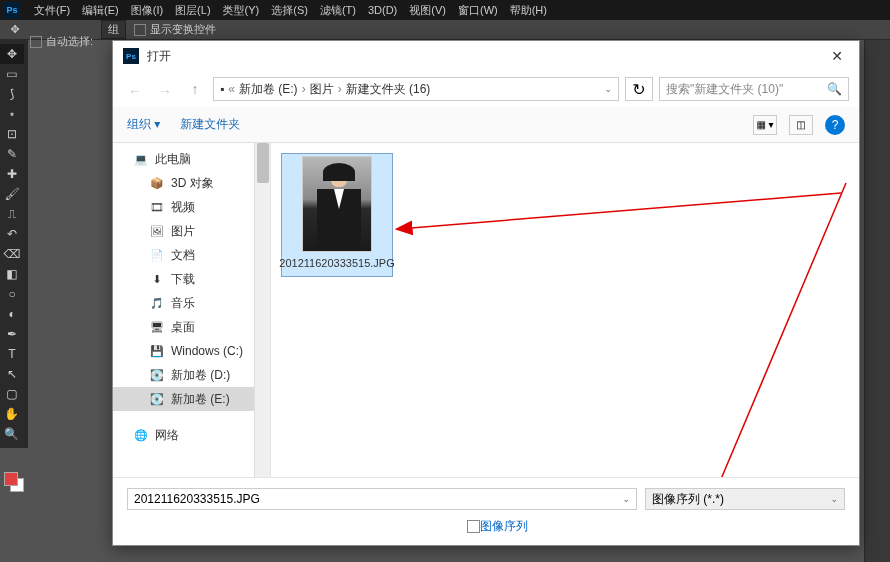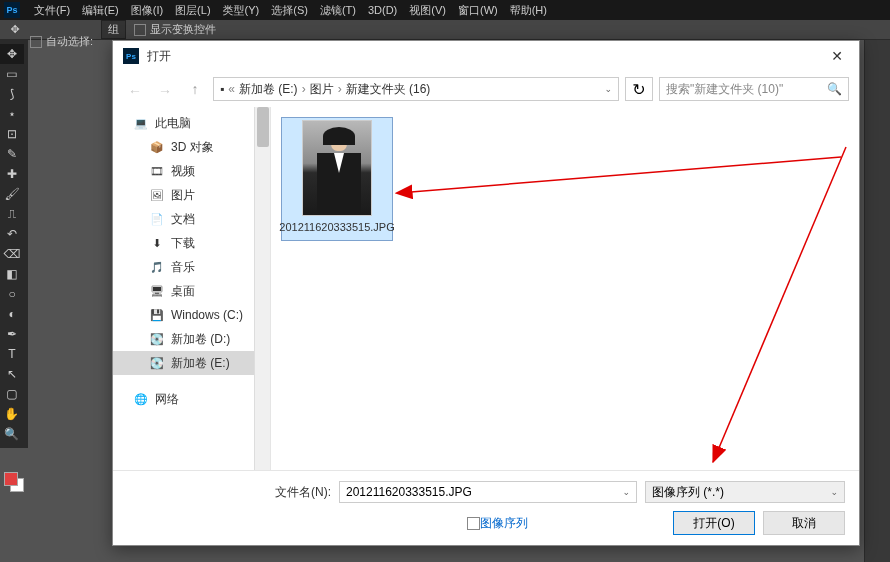--- a/index.html
+++ b/index.html
@@ -161,20 +161,31 @@
     </div>
     <div class="nav-refresh">
       <span>↻</span>
     </div>
     <div class="nav-search">
       <span>搜索"新建文件夹 (10)"</span>
       <span>🔍</span>
     </div>
   </div>
 
+  <div class="dlg-toolbar">
+    <div class="dlg-toolbar-left">
+      <span class="dlg-toolbar-btn"><span>组织</span> ▾</span>
+      <span class="dlg-toolbar-btn">新建文件夹</span>
+    </div>
+    <div class="dlg-toolbar-right">
+      <div class="view-icon">▦ ▾</div>
+      <div class="view-icon">◫</div>
+      <div class="help-icon">?</div>
+    </div>
+  </div>
 
   <div class="dlg-body">
     <div class="dlg-tree" id="tree">
         <div class="tree-item">
           <span class="tree-icon">💻</span>
           <span>此电脑</span>
         </div>
         <div class="tree-item l2">
           <span class="tree-icon">📦</span>
           <span>3D 对象</span>
@@ -246,34 +257,29 @@
               <polygon points="0 0, 12 5, 0 10" fill="#e00000"></polygon>
             </marker>
           </defs>
         <line x1="175" y1="10" x2="42" y2="325" stroke="#e00000" stroke-width="1.5" marker-end="url(#ah2)"></line>
       </svg>
     </div>
   </div>
 
   <div class="dlg-footer">
     <div class="footer-row">
-      <span class="footer-label">文件名(N):</span>
       <div class="filename-input">
         <span>201211620333515.JPG</span>
         <span class="chev">⌄</span>
       </div>
       <div class="filetype-select">
         <span>图像序列 (*.*)</span>
         <span class="chev">⌄</span>
       </div>
     </div>
     <div class="footer-row2">
       <div class="checkbox-wrap">
         <div class="checkbox"></div>
         <span>图像序列</span>
       </div>
-      <div class="footer-buttons">
-        <div class="dlg-btn primary">打开(O)</div>
-        <div class="dlg-btn">取消</div>
-      </div>
     </div>
   </div>
 </div>
 
 </body></html>

